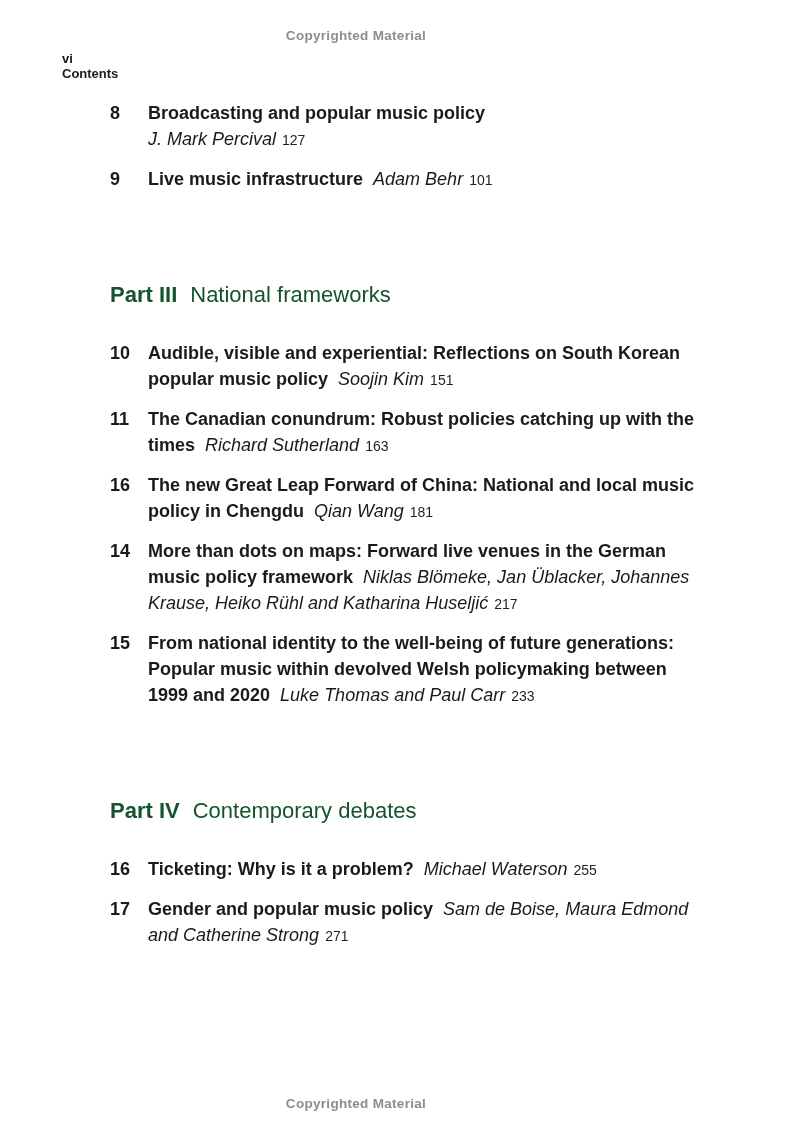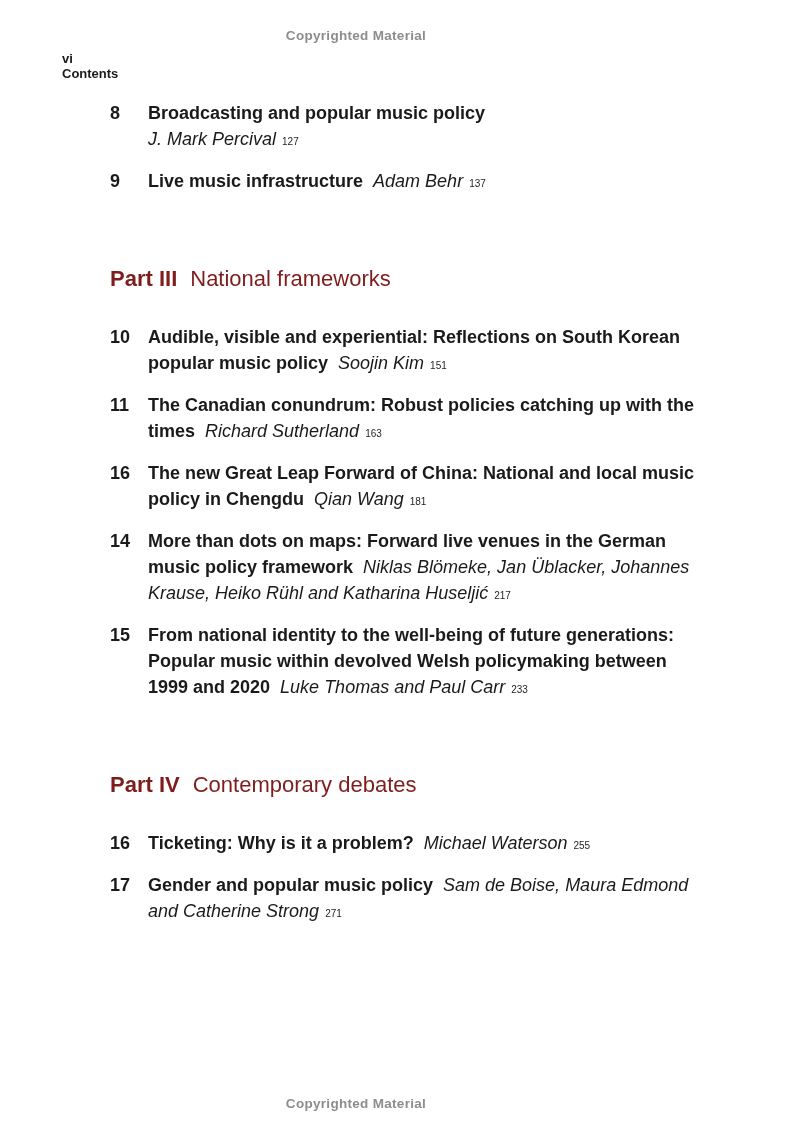--- a/index.html
+++ b/index.html
@@ -57,30 +57,30 @@
     flex: 1;
     font-size: 18px;
     line-height: 26px;
   }
   .title { font-weight: bold; }
   .byline { font-style: italic; margin-left: 10px; }
   .byline-block { display: block; margin-left: 0; }
   .pagenum {
     font-style: normal;
     font-weight: normal;
-    font-size: 10px;
+    font-size: 14px;
     margin-left: 6px;
     color: #1f1f1f;
   }
   .part-heading {
-    margin: 68px 0 31px 0;
+    margin: 88px 0 31px 0;
     font-size: 22px;
     line-height: 28px;
     font-weight: bold;
-    color: #7f1d1d;
+    color: #14532d;
   }
   .part-heading .part-title {
     font-weight: normal;
     margin-left: 13px;
   }
 </style>
 </head>
 <body>
 
 <div class="page">
@@ -94,21 +94,21 @@
 
   <div class="content">
 
     <div class="toc-item">
       <span class="num">8</span>
       <p class="entry"><span class="title">Broadcasting and popular music policy</span><span class="byline byline-block"><span>J. Mark Percival</span><span class="pagenum">127</span></span></p>
     </div>
 
     <div class="toc-item">
       <span class="num">9</span>
-      <p class="entry"><span class="title">Live music infrastructure</span><span class="byline"><span>Adam Behr</span><span class="pagenum">137</span></span></p>
+      <p class="entry"><span class="title">Live music infrastructure</span><span class="byline"><span>Adam Behr</span><span class="pagenum">101</span></span></p>
     </div>
 
     <h2 class="part-heading"><span class="part-label">Part III</span><span class="part-title">National frameworks</span></h2>
 
     <div class="toc-item">
       <span class="num">10</span>
       <p class="entry"><span class="title">Audible, visible and experiential: Reflections on South Korean popular music policy</span><span class="byline"><span>Soojin Kim</span><span class="pagenum">151</span></span></p>
     </div>
 
     <div class="toc-item">

